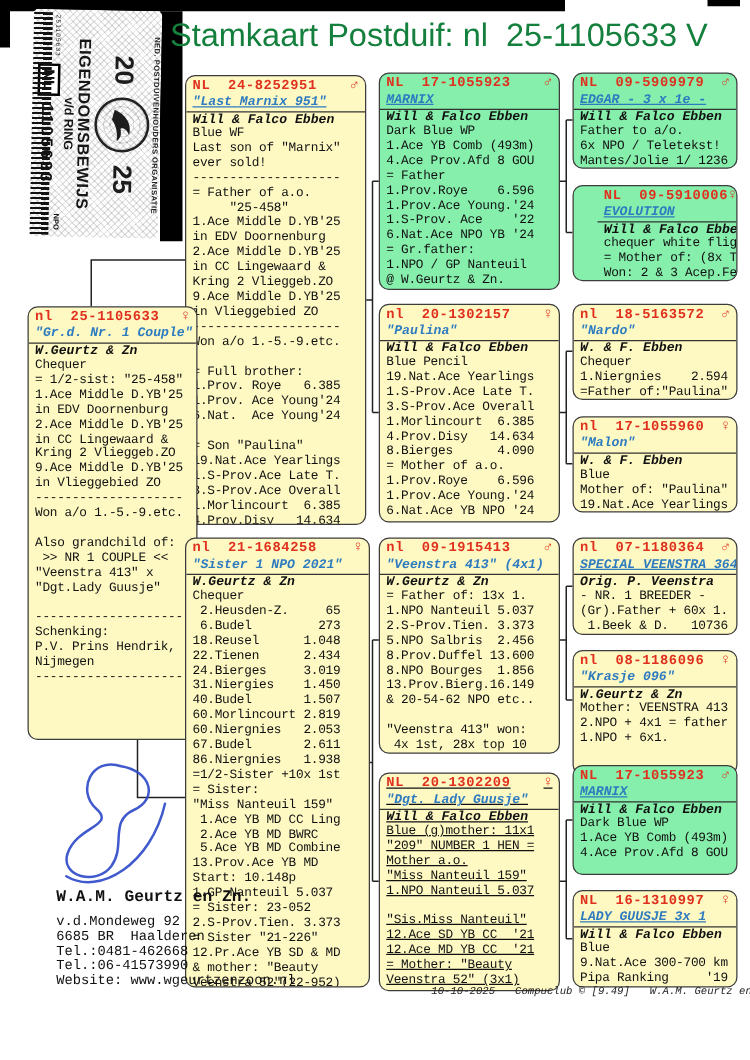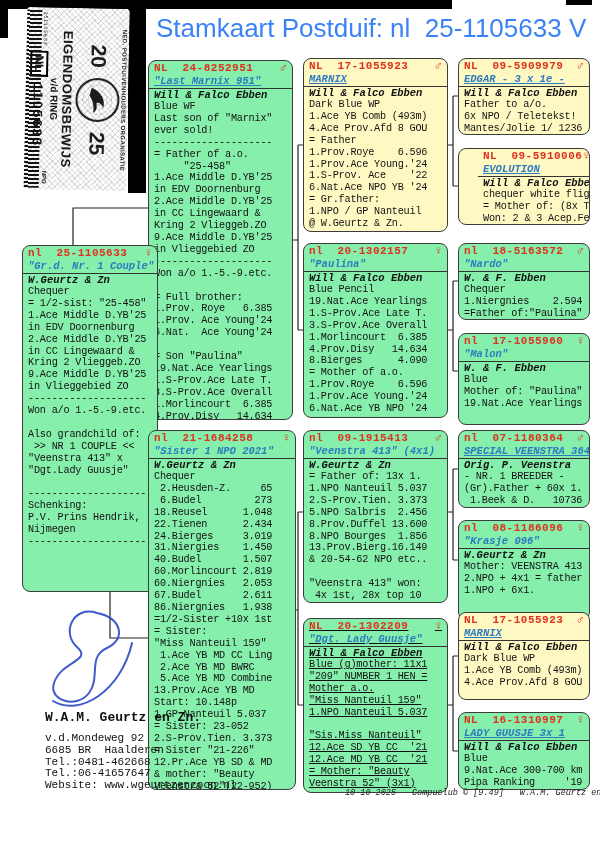--- a/index.html
+++ b/index.html
@@ -1,25 +1,25 @@
 <!DOCTYPE html>
 <html><head>
 <meta charset="utf-8">
 <style>
   html,body{margin:0;padding:0;background:#fff;}
   #page{position:relative;width:600px;height:848px;background:#fff;overflow:hidden;
         font-family:"Liberation Mono","DejaVu Sans Mono",monospace;color:#111;}
   .scan{position:absolute;background:#000;}
   
-  .title{position:absolute;left:156px;top:13px;font:26px "Liberation Sans",sans-serif;
-         color:#3b82f6;white-space:pre;}
-  
-  .box{position:absolute;background:#86efac;border:1.3px solid #3c3c3c;border-radius:8px;
+  .title{position:absolute;left:136px;top:13px;font:26px "Liberation Sans",sans-serif;
+         color:#15803d;white-space:pre;}
+  
+  .box{position:absolute;background:#fef9c3;border:1.3px solid #3c3c3c;border-radius:8px;
        box-sizing:border-box;padding:1px 5px;overflow:hidden;}
-  .box.salmon{background:#fef9c3;}
+  .box.salmon{background:#86efac;}
   .head{display:flex;justify-content:space-between;align-items:baseline;
         font-weight:bold;font-size:11px;line-height:13px;color:#e0301e;}
   .head .ring{white-space:pre;letter-spacing:0.5px;}
   .head .sex{font-size:12px;}
   .bname{margin:0 -5px;padding:0 5px 1px 5px;border-bottom:1.3px solid #333;
          color:#2e7bc0;font-weight:bold;font-style:italic;font-size:10.5px;line-height:12px;
          white-space:pre;}
   .bname.u span{text-decoration:underline;}
   .owner{font-weight:bold;font-style:italic;font-size:10.5px;line-height:12px;white-space:pre;}
   .lines{margin:0;font:10.2px/11.9px "Liberation Mono","DejaVu Sans Mono",monospace;
@@ -239,21 +239,21 @@
         <span class="ring">nl  18-5163572</span>
         <span class="sex">♂</span>
       </div>
     <div class="bname"><span>"Nardo"</span></div>
     <div class="owner">W. &amp; F. Ebben</div>
     <pre class="lines">Chequer
 1.Niergnies    2.594
 =Father of:"Paulina"</pre>
   </div>
 
-  <div class="box" style="left:458px;top:333px;width:132px;height:92px;">
+  <div class="box" style="left:458px;top:333px;width:132px;height:77px;">
     <div class="head">
         <span class="ring">nl  17-1055960</span>
         <span class="sex">♀</span>
       </div>
     <div class="bname"><span>"Malon"</span></div>
     <div class="owner">W. &amp; F. Ebben</div>
     <pre class="lines">Blue
 Mother of: "Paulina"
 19.Nat.Ace Yearlings</pre>
   </div>
@@ -385,21 +385,21 @@
   <svg class="sig" width="110" height="120" viewBox="0 0 110 120">
     <path d="M62,10 C38,2 26,30 42,44 C58,58 26,58 19,80 C13,98 42,106 54,90 C66,74 52,54 72,45 C92,36 86,14 62,10" fill="none" stroke="#2b48c8" stroke-width="2" stroke-linecap="round" opacity="0.9"></path>
     <path d="M18,98 C45,114 86,88 97,40" fill="none" stroke="#2b48c8" stroke-width="2" stroke-linecap="round" opacity="0.9"></path>
   </svg>
 
   <div class="ownerblock">
     <div class="oname">W.A.M. Geurtz en Zn.</div>
     <div class="oline">v.d.Mondeweg 92</div>
     <div class="oline">6685 BR  Haalderen</div>
     <div class="oline">Tel.:0481-462668</div>
-    <div class="oline">Tel.:06-41657647</div>
+    <div class="oline">Tel.:06-41573990</div>
     <div class="oline">Website: www.wgeurtzenzoon.nl</div>
   </div>
 
   <div class="footer">
     <span>10-10-2025</span>
     <span>Compuclub © [9.49]</span>
     <span>W.A.M. Geurtz en Zn.</span>
   </div>
 
 </div>

